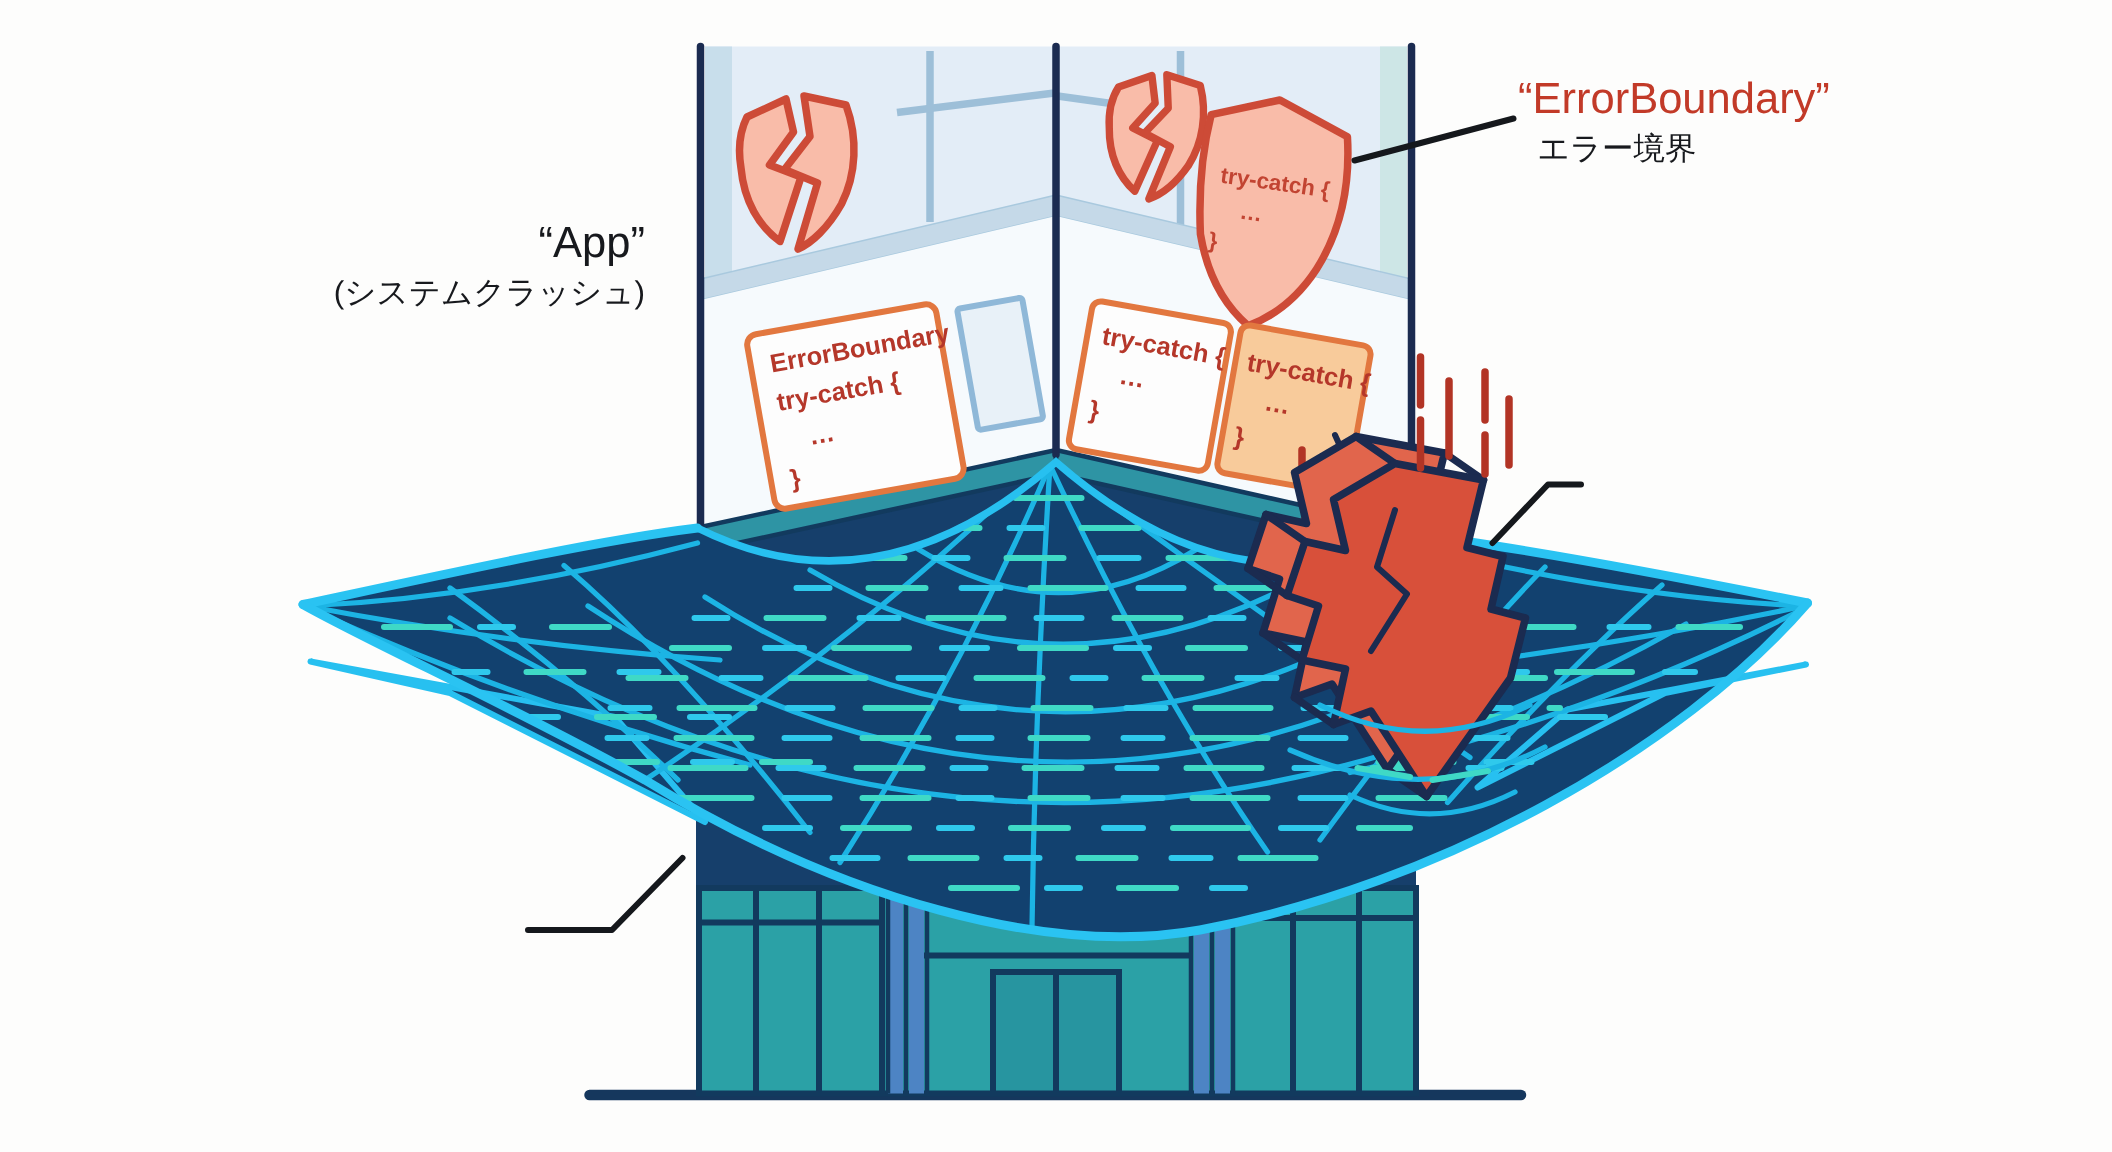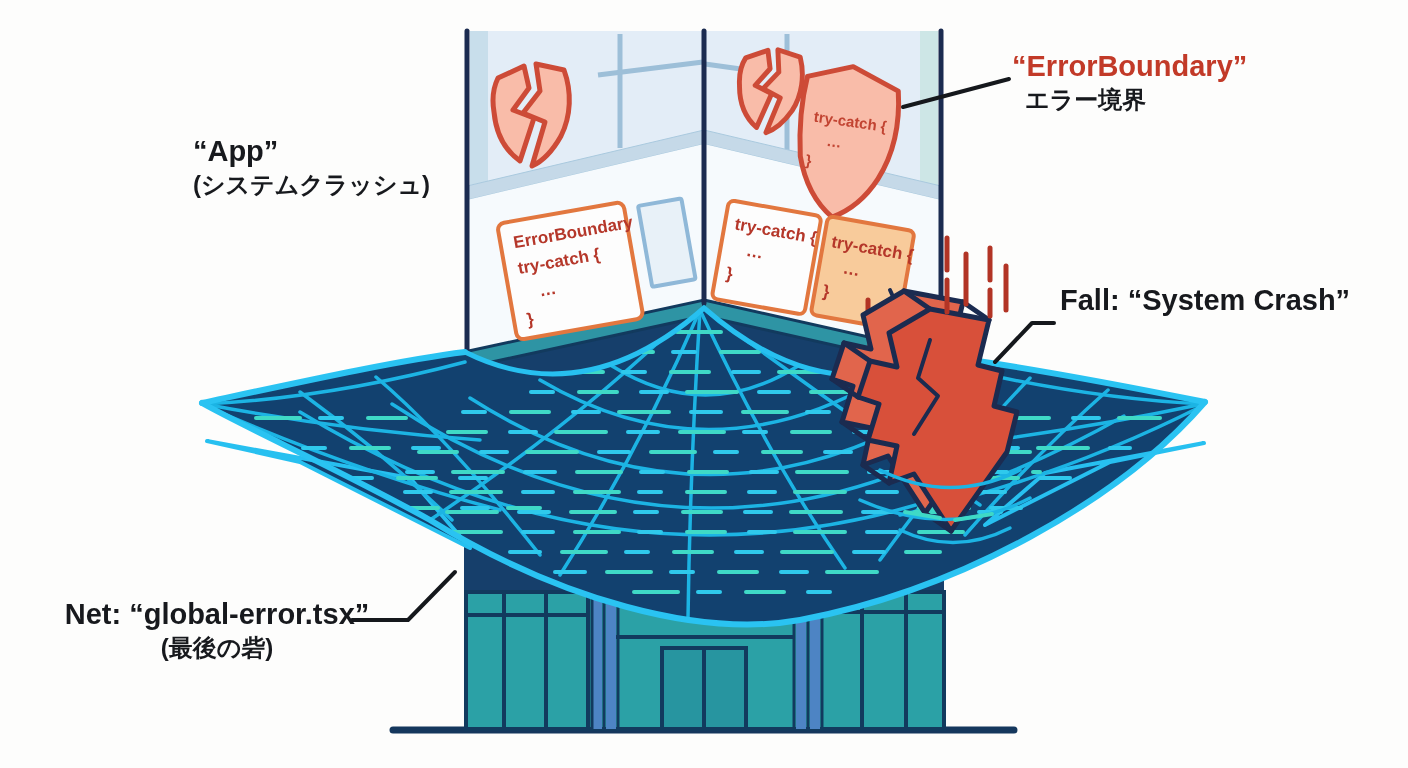--- a/index.html
+++ b/index.html
@@ -1,22 +1,22 @@
 <!DOCTYPE html>
 <html><head>
 <meta charset="utf-8">
 <style>
   html,body{margin:0;padding:0;background:#ffffff;}
   .stage{position:relative;width:1408px;height:768px;background:#fdfdfc;overflow:hidden;
          font-family:"Liberation Sans","DejaVu Sans",sans-serif;}
   .stage svg{position:absolute;left:0;top:0;}
-  .lbl{position:absolute;font-weight:700;color:#17191d;}
+  .lbl{position:absolute;font-weight:400;color:#17191d;}
   .lbl .t{font-size:29px;line-height:33px;white-space:nowrap;}
-  .lbl .s{font-size:24px;line-height:33px;white-space:nowrap;}
-  .lbl-app{right:978px;top:135px;text-align:left;}
+  .lbl .s{font-size:21px;line-height:33px;white-space:nowrap;}
+  .lbl-app{right:978px;top:146px;text-align:right;}
   .lbl-eb{left:1012px;top:50px;}
   .lbl-eb .t{color:#c23a28;}
   .lbl-eb .s{padding-left:13px;}
   .lbl-fall{left:1050px;top:284px;}
   .lbl-fall .t{padding-left:10px;}
   .lbl-net{left:52px;top:598px;width:330px;text-align:center;}
   .codeTxt{font-weight:700;fill:#b5372a;font-size:17px;font-family:"Liberation Sans","DejaVu Sans",sans-serif;}
   .codeTxtSm{font-weight:700;fill:#c24432;font-size:15px;font-family:"Liberation Sans","DejaVu Sans",sans-serif;}
 </style>
 </head>
@@ -379,21 +379,16 @@
   <div class="t">“App”</div>
   <div class="s">(システムクラッシュ)</div>
 </div>
 
 <div class="lbl lbl-eb">
   <div class="t">“ErrorBoundary”</div>
   <div class="s">エラー境界</div>
 </div>
 
 <div class="lbl lbl-fall">
-  <div class="t">Fall: “System Crash”</div>
 </div>
 
-<div class="lbl lbl-net">
-  <div class="t">Net: “global-error.tsx”</div>
-  <div class="s">(最後の砦)</div>
+
 </div>
 
-</div>
-
 </body></html>

